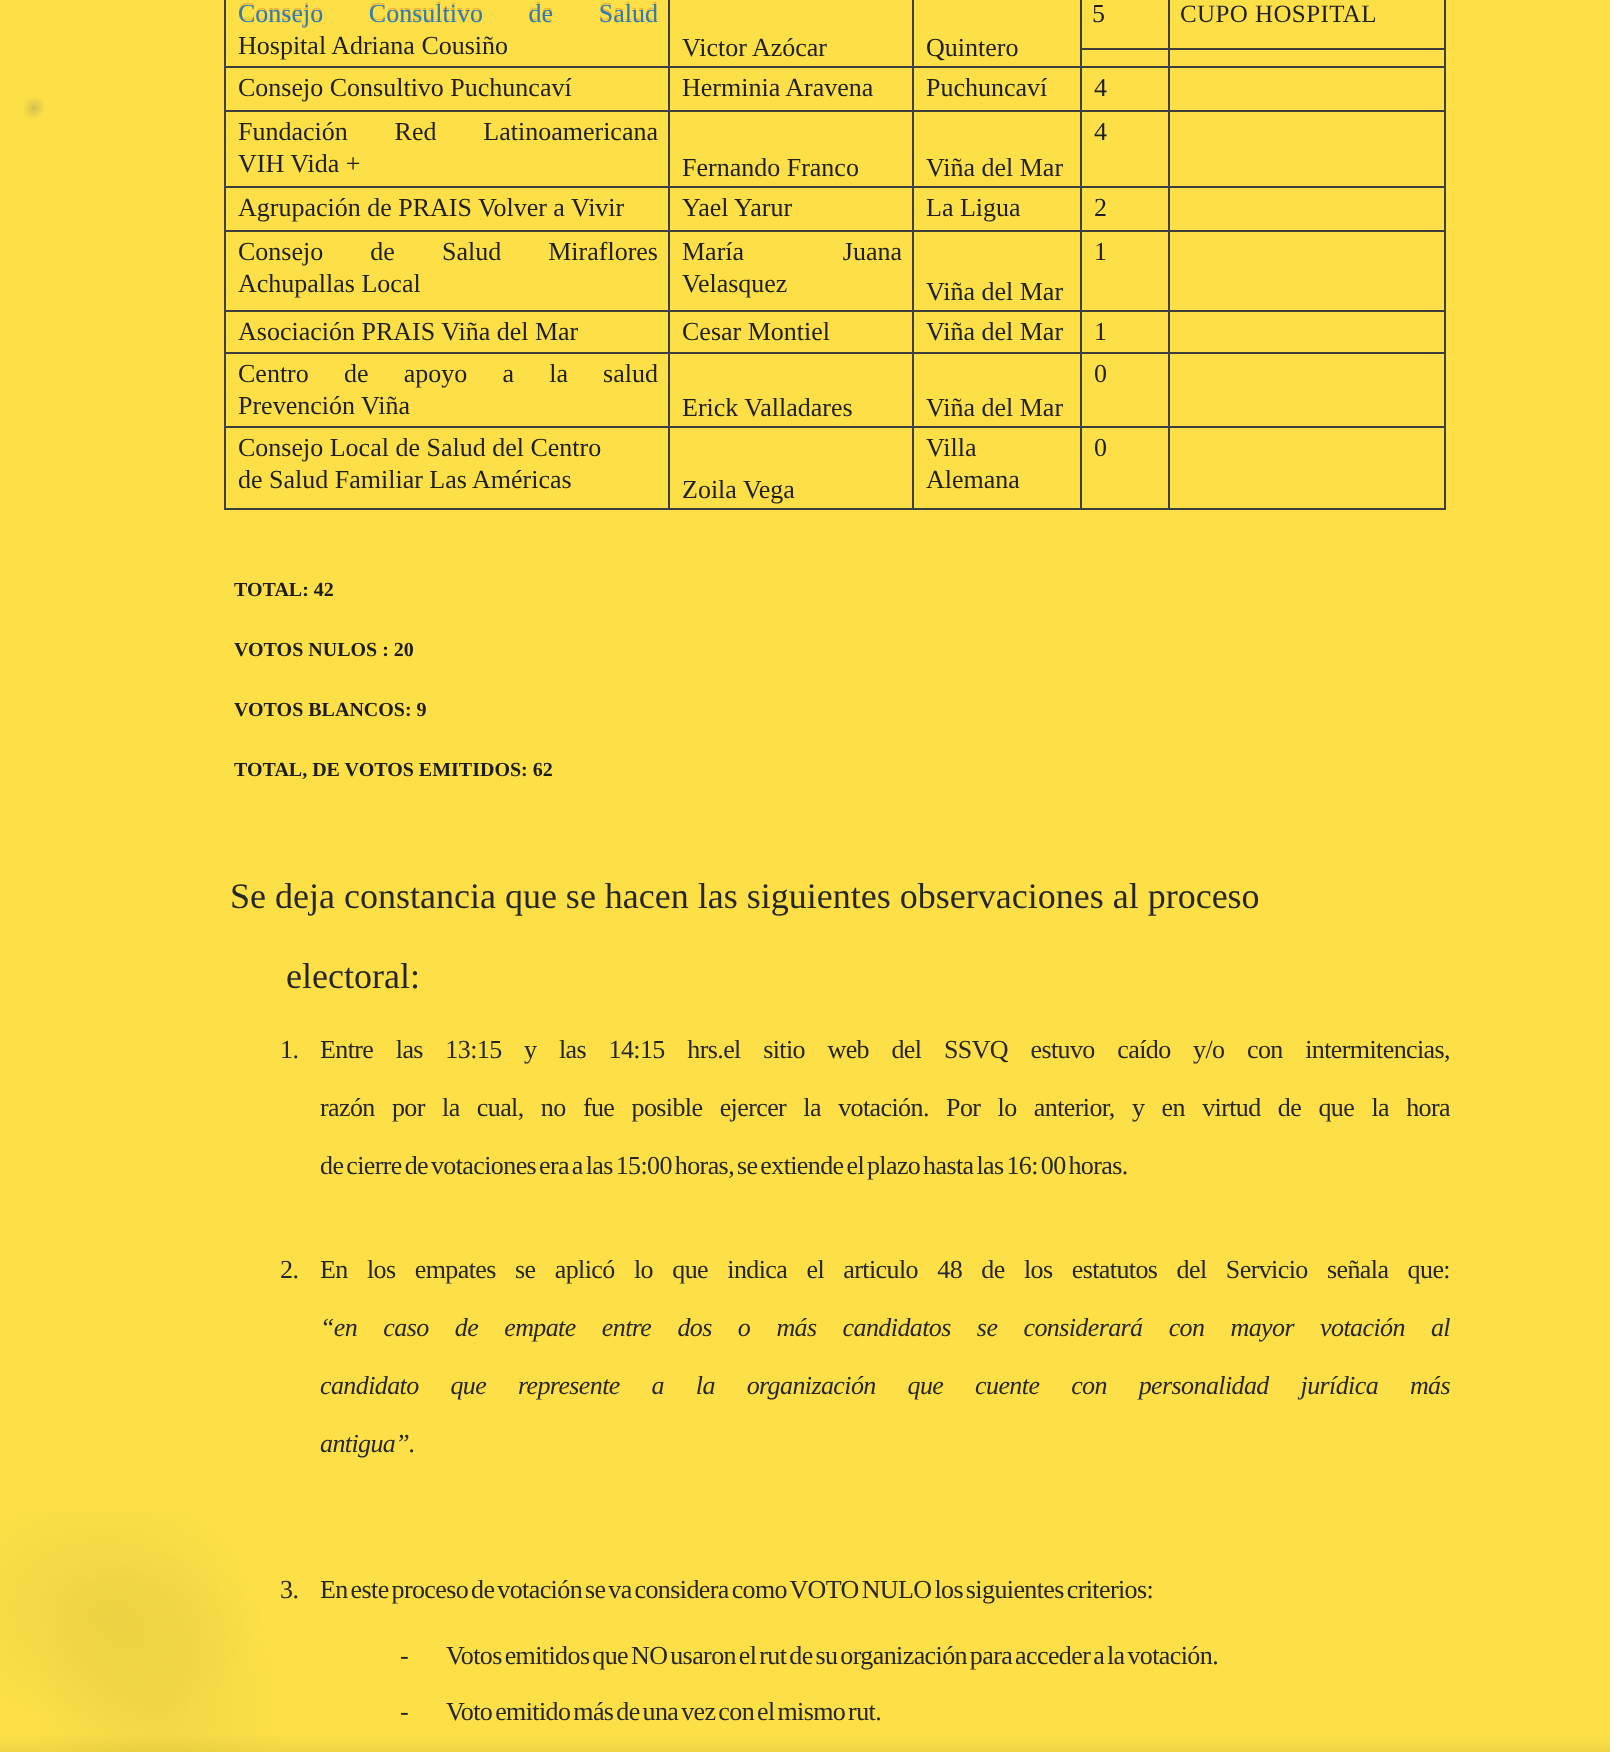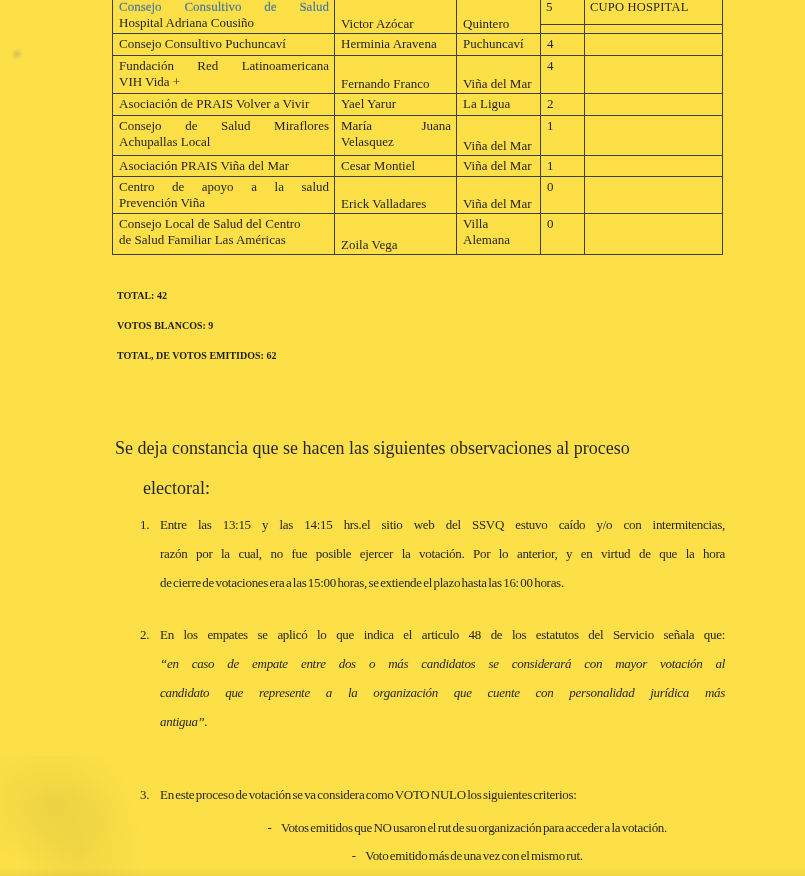--- a/index.html
+++ b/index.html
@@ -35,21 +35,21 @@
 
   
   .obs { position:absolute; left:140px; width:610px; font-size:13px; color:#262626;
          letter-spacing:-0.3px; word-spacing:-1.5px; }
   .obs .num { position:absolute; left:0; top:0; line-height:29px; }
   .obs .obody { margin-left:20px; width:565px; }
   .ln { line-height:29px; white-space:nowrap; }
   .just { white-space:normal; text-align:justify; text-align-last:justify; }
   .it { font-style:italic; }
   #obs1 { top:510px; } #obs2 { top:620px; } #obs3 { top:780px; }
-  .bullet { line-height:28px; white-space:nowrap;text-align:center; }
+  .bullet { line-height:28px; white-space:nowrap; }
   .bullet.bfirst { margin-top:5px; }
   .bullet .dash { display:inline-block; width:23px; margin-left:40px; }
 
   
   .smudge {
     position:absolute; left:9px; top:45px; width:16px; height:18px; border-radius:50%;
     background:radial-gradient(closest-side, rgba(110,110,110,0.28), rgba(110,110,110,0) 70%);
     transform:rotate(40deg);
   }
   .corner-blotch {
@@ -102,21 +102,21 @@
       <td>
         <div class="jl">Fundación Red Latinoamericana</div>
         <div>VIH Vida +</div>
       </td>
       <td class="vbot">Fernando Franco</td>
       <td class="vbot">Viña del Mar</td>
       <td>4</td>
       <td></td>
     </tr>
     <tr style="height:22px">
-      <td>Asociación de PRAIS Volver a Vivir</td>
+      <td>Agrupación de PRAIS Volver a Vivir</td>
       <td>Yael Yarur</td>
       <td>La Ligua</td>
       <td>2</td>
       <td></td>
     </tr>
     <tr style="height:40px">
       <td>
         <div class="jl">Consejo de Salud Miraflores</div>
         <div>Achupallas Local</div>
       </td>
@@ -156,20 +156,21 @@
         <div>Alemana</div>
       </td>
       <td>0</td>
       <td></td>
     </tr>
   </tbody>
     </table>
 
   <div class="totals">
     <div>TOTAL: 42</div>
+    <div>VOTOS NULOS : 20</div>
     <div>VOTOS BLANCOS: 9</div>
     <div>TOTAL, DE VOTOS EMITIDOS: 62</div>
   </div>
 
   <div class="intro">
     <div>Se deja constancia que se hacen las siguientes observaciones al proceso</div>
     <div class="l2">electoral:</div>
   </div>
 
   <div class="obs" id="obs1">

